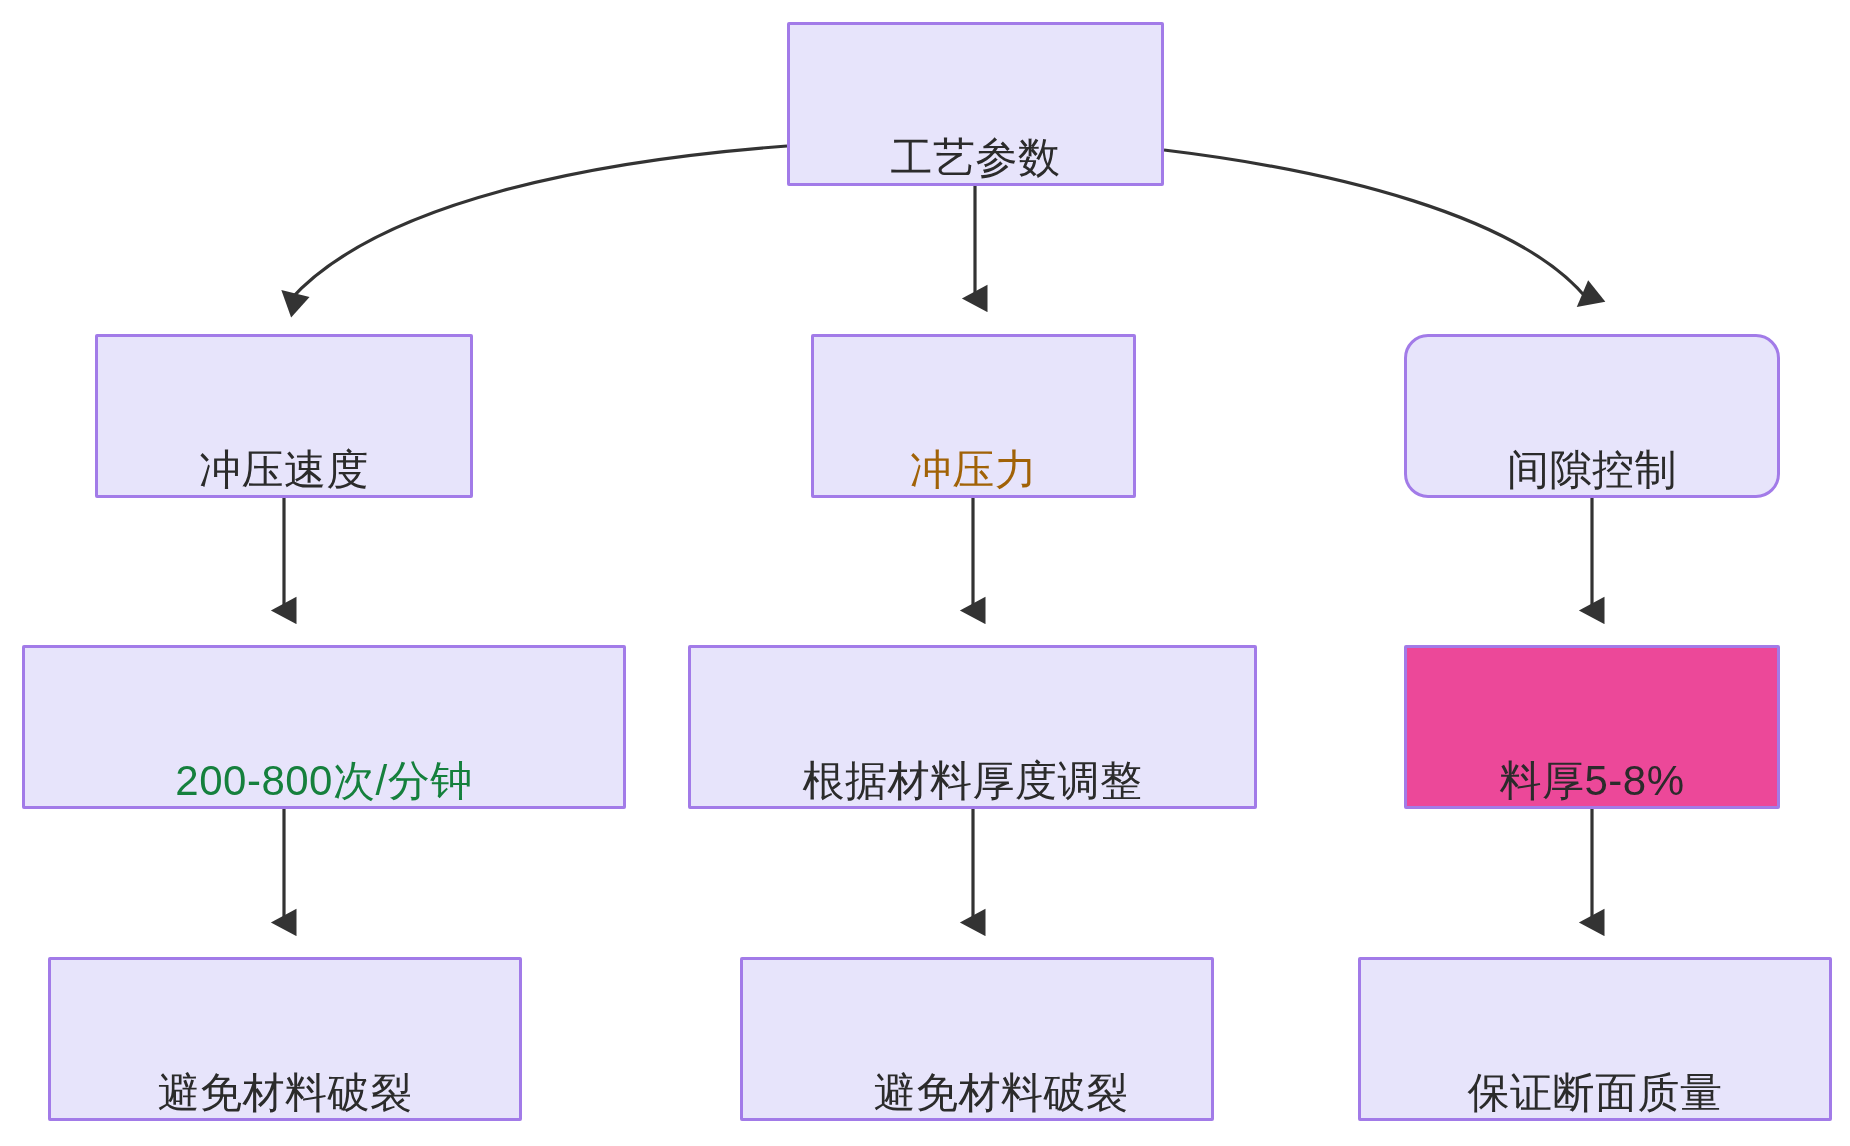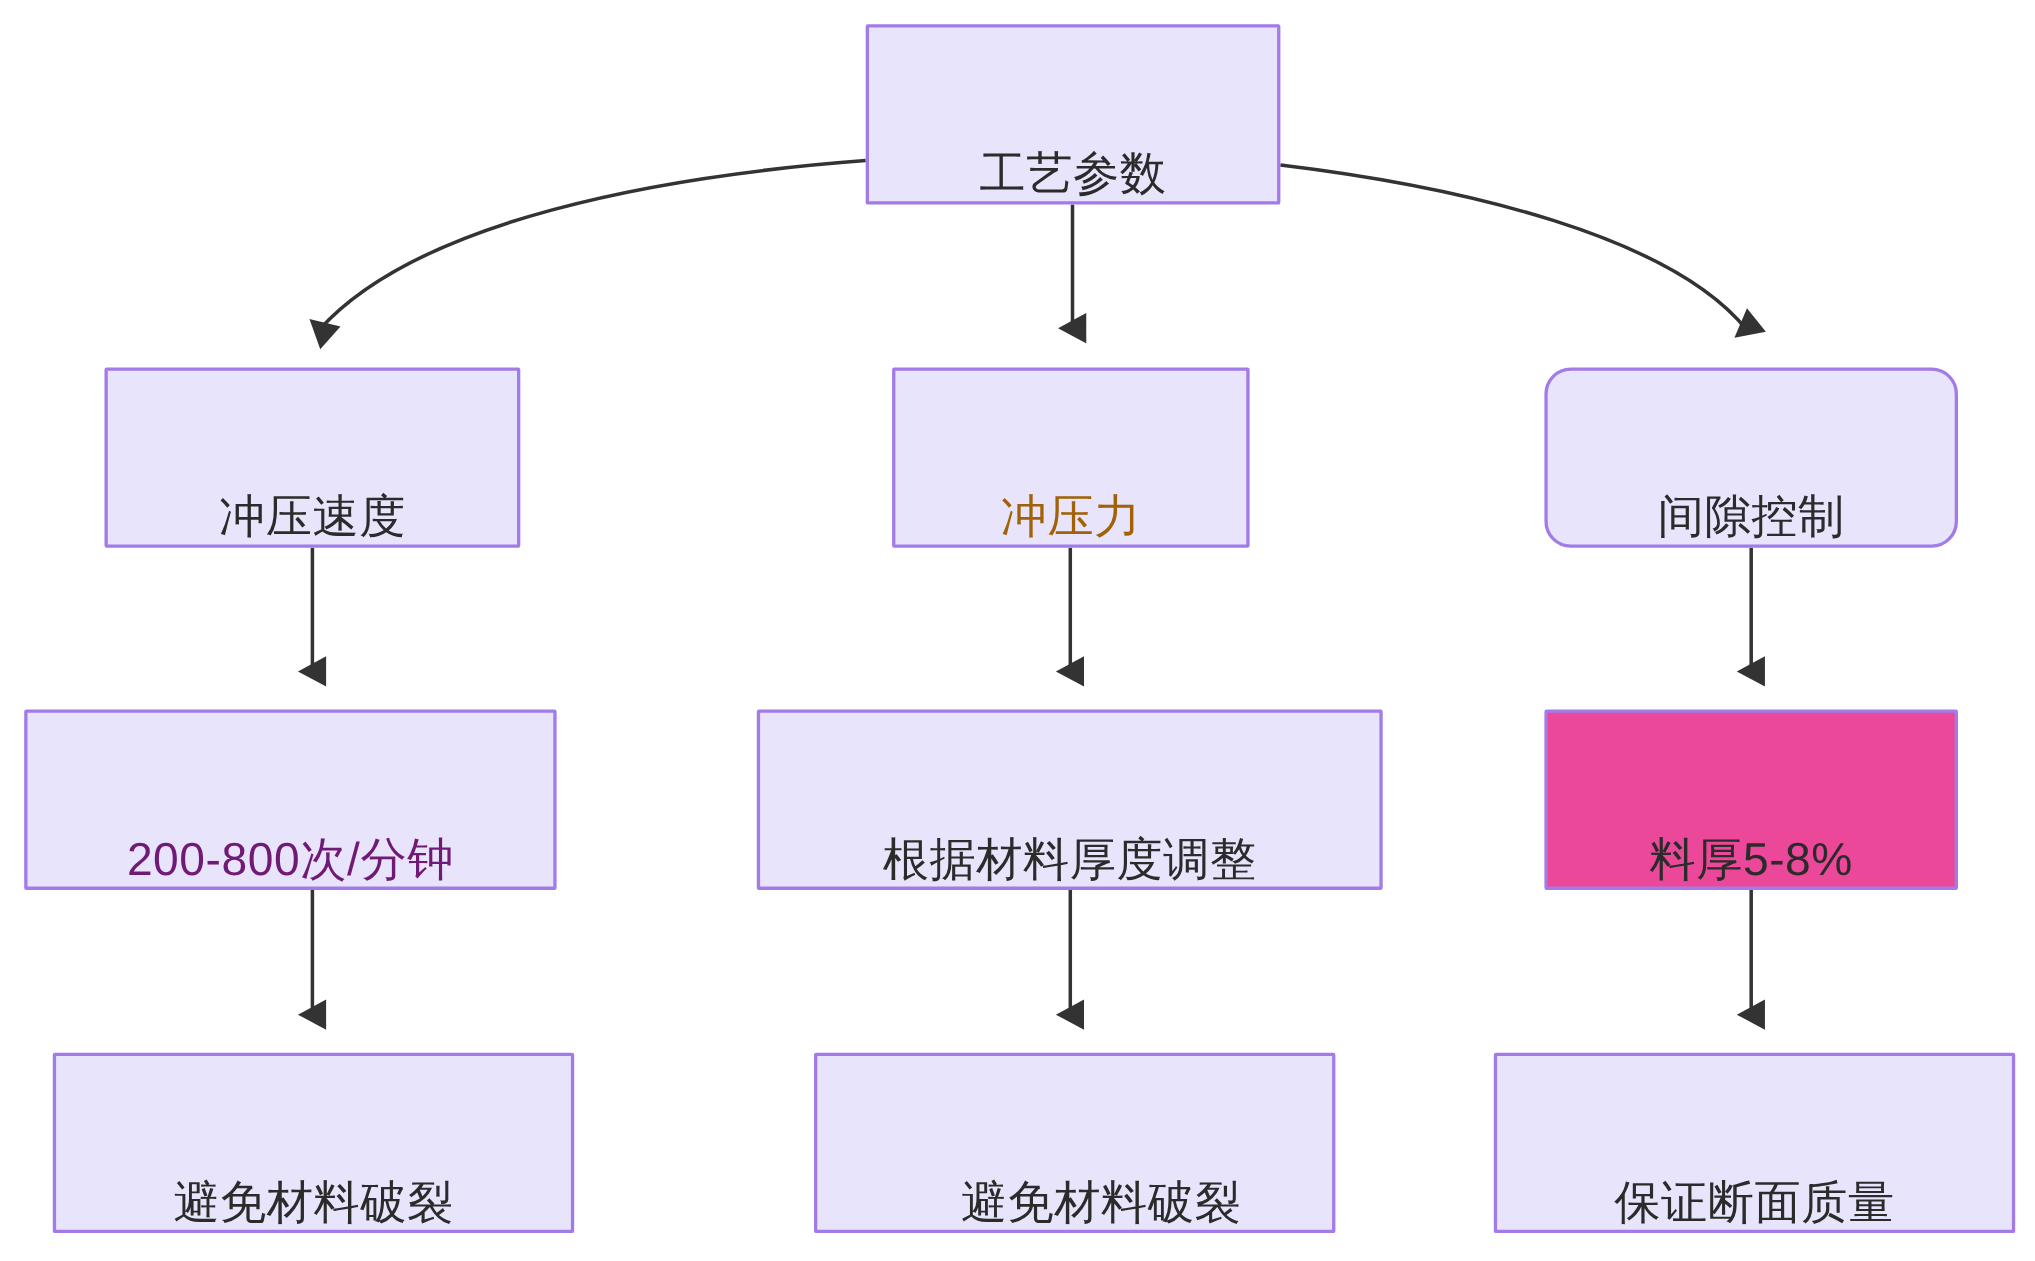--- a/index.html
+++ b/index.html
@@ -77,21 +77,21 @@
       </div>
       <div class="node" style="left: 95px; top: 334px; width: 378px; height: 164px; background: rgb(231, 228, 251); border-color: rgb(162, 123, 232); color: rgb(43, 43, 43);">
         <span class="node-label">冲压速度</span>
       </div>
       <div class="node" style="left: 811px; top: 334px; width: 325px; height: 164px; background: rgb(231, 228, 251); border-color: rgb(162, 123, 232); color: #a16207;">
         <span class="node-label">冲压力</span>
       </div>
       <div class="node" style="left: 1404px; top: 334px; width: 376px; height: 164px; background: rgb(231, 228, 251); border-color: rgb(162, 123, 232); color: rgb(43, 43, 43); border-radius: 24px;">
         <span class="node-label">间隙控制</span>
       </div>
-      <div class="node" style="left: 22px; top: 645px; width: 484px; height: 164px; background: rgb(231, 228, 251); border-color: rgb(162, 123, 232); color: #701a75;">
+      <div class="node" style="left: 22px; top: 645px; width: 604px; height: 164px; background: rgb(231, 228, 251); border-color: rgb(162, 123, 232); color: #15803d;">
         <span class="node-label">200-800次/分钟</span>
       </div>
       <div class="node" style="left: 688px; top: 645px; width: 569px; height: 164px; background: rgb(231, 228, 251); border-color: rgb(162, 123, 232); color: rgb(43, 43, 43);">
         <span class="node-label">根据材料厚度调整</span>
       </div>
       <div class="node" style="left: 1404px; top: 645px; width: 376px; height: 164px; background: #ec4899; border-color: rgb(162, 123, 232); color: rgb(43, 43, 43);">
         <span class="node-label">料厚5-8%</span>
       </div>
       <div class="node" style="left: 48px; top: 957px; width: 474px; height: 164px; background: rgb(231, 228, 251); border-color: rgb(162, 123, 232); color: rgb(43, 43, 43);">
         <span class="node-label">避免材料破裂</span>

